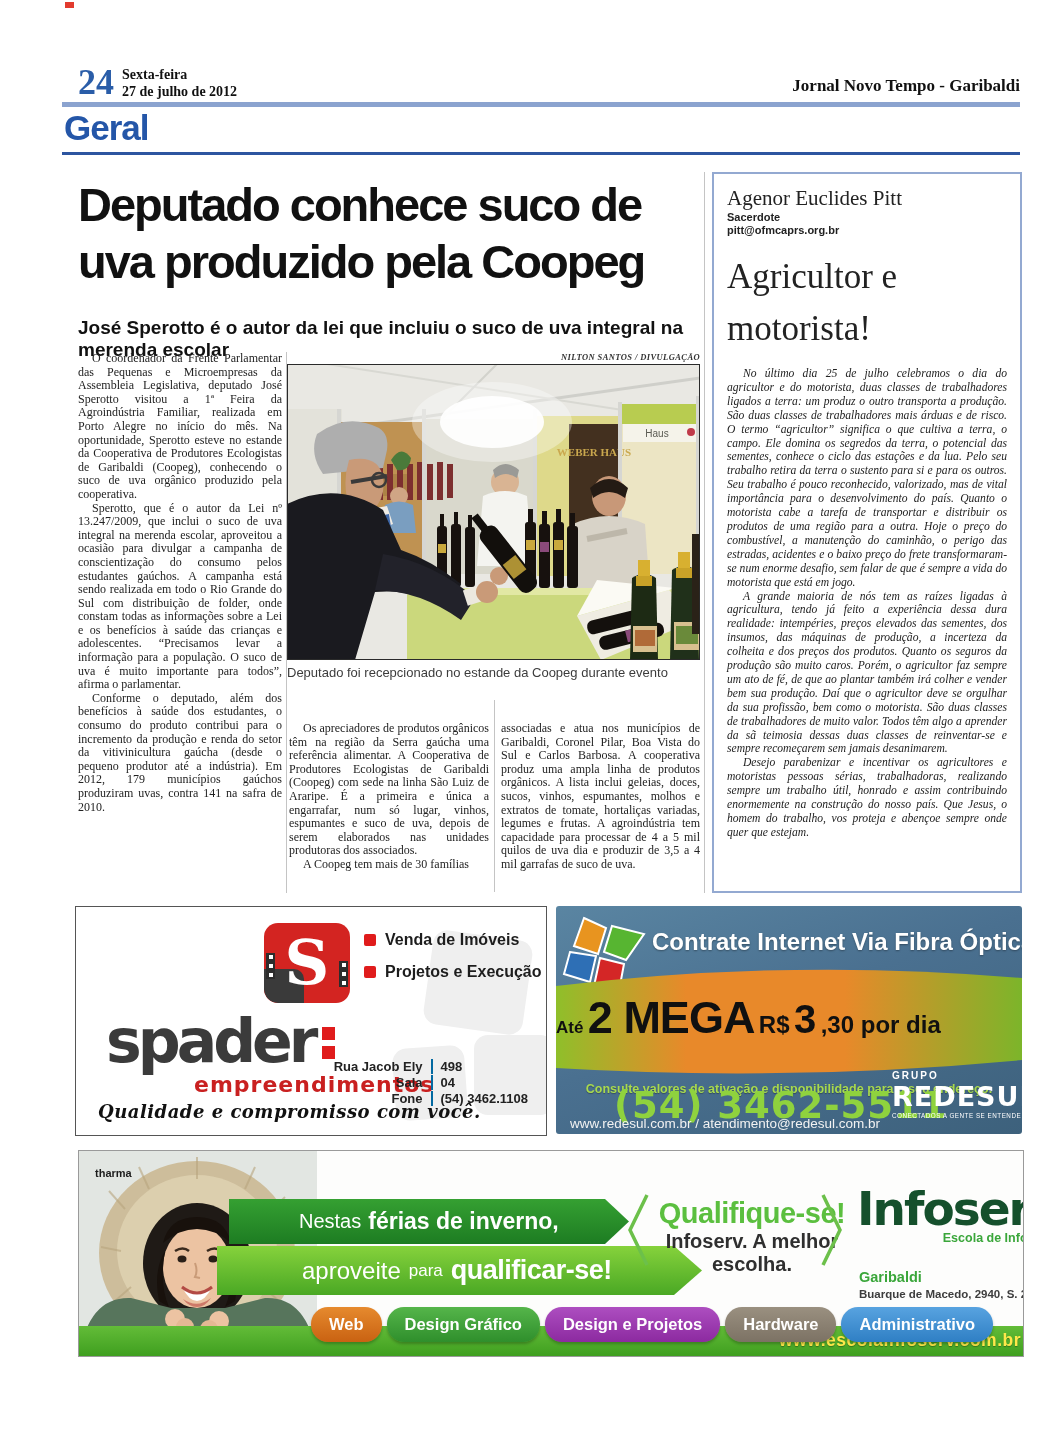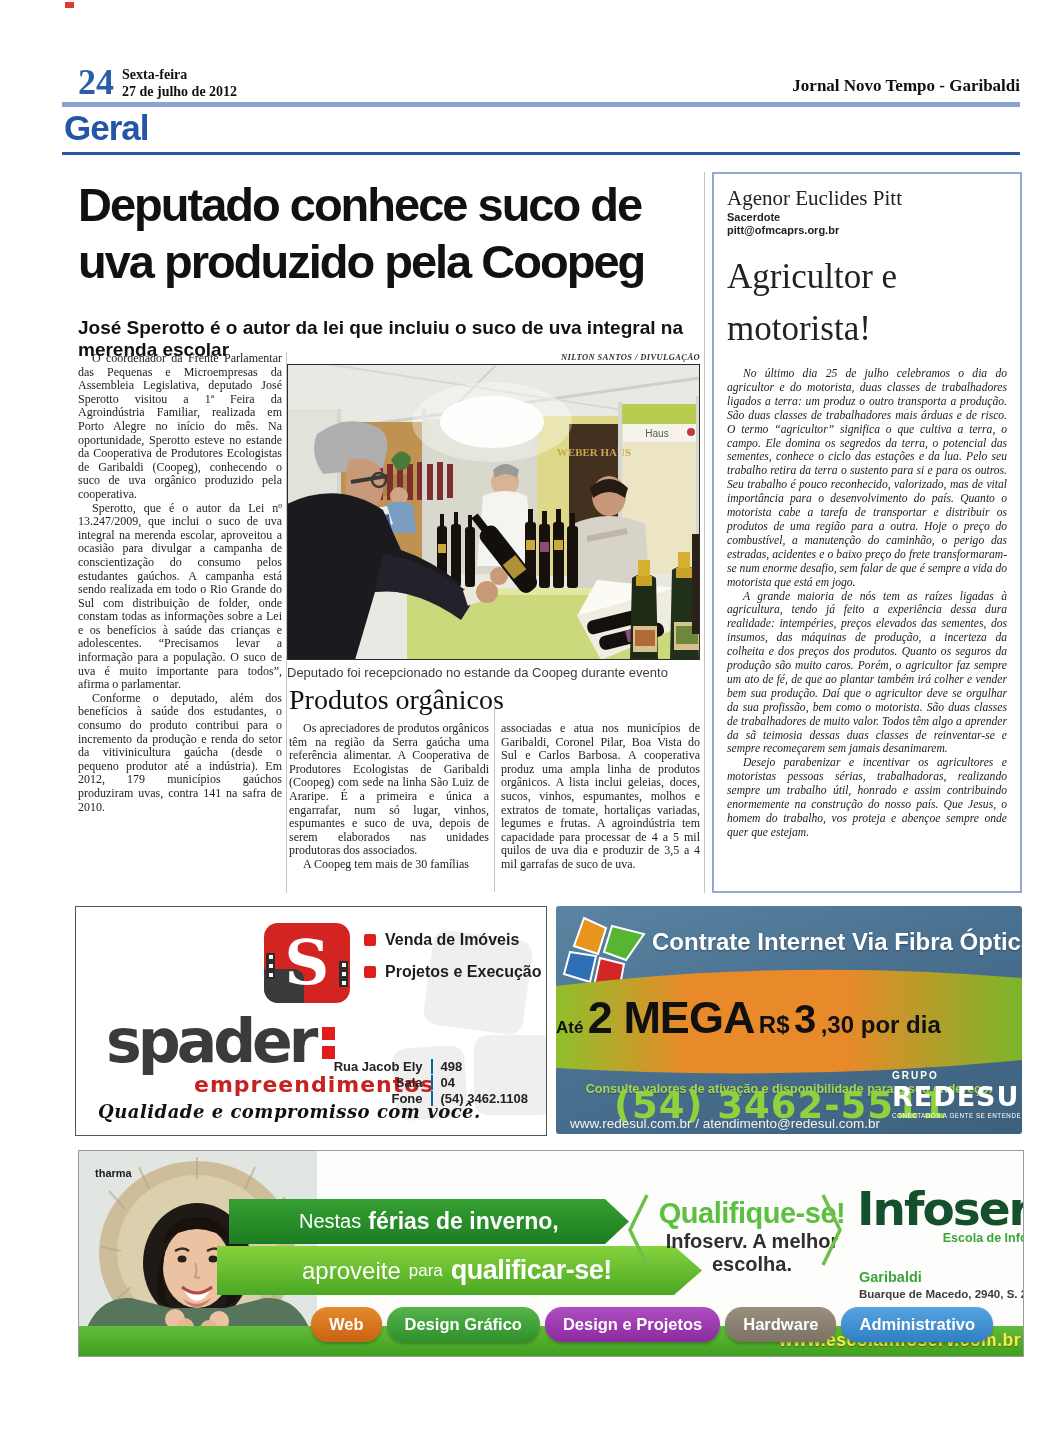--- a/index.html
+++ b/index.html
@@ -244,21 +244,20 @@
         <rect x="389" y="262" width="22" height="18" fill="#6a8a3a"></rect>
       </g>
       <rect x="405" y="170" width="8" height="100" fill="#2a2218"></rect>
 
       <rect x="0" y="0" width="413" height="296" fill="none" stroke="#2a2a2a" stroke-width="2"></rect>
     </svg>
   </div>
 
   <div class="abs caption" style="left:287px;top:665px;width:413px;">Deputado foi recepcionado no estande da Coopeg durante evento</div>
 
-  <div class="abs subsection" style="left:289px;top:684px;">Produtos orgânicos</div>
 
   <div class="abs bodycol just" style="left:289px;top:722px;width:200px;height:170px;">
     <p>Os apreciadores de produtos orgânicos têm na região da Serra gaúcha uma referência alimentar. A Cooperativa de Produtores Ecologistas de Garibaldi (Coopeg) com sede na linha São Luiz de Araripe. É a primeira e única a engarrafar, num só lugar, vinhos, espumantes e suco de uva, depois de serem elaborados nas unidades produtoras dos associados.</p>
     <p>A Coopeg tem mais de 30 famílias</p>
   </div>
   <div class="abs vrule" style="left:494px;top:700px;height:192px;"></div>
   <div class="abs bodycol just" style="left:501px;top:722px;width:199px;height:170px;">
     <p class="noindent">associadas e atua nos municípios de Garibaldi, Coronel Pilar, Boa Vista do Sul e Carlos Barbosa. A cooperativa produz uma ampla linha de produtos orgânicos. A lista inclui geleias, doces, sucos, vinhos, espumantes, molhos e extratos de tomate, hortaliças variadas, legumes e frutas. A agroindústria tem capacidade para processar de 4 a 5 mil quilos de uva dia e produzir de 3,5 a 4 mil garrafas de suco de uva.</p>
   </div>
 

